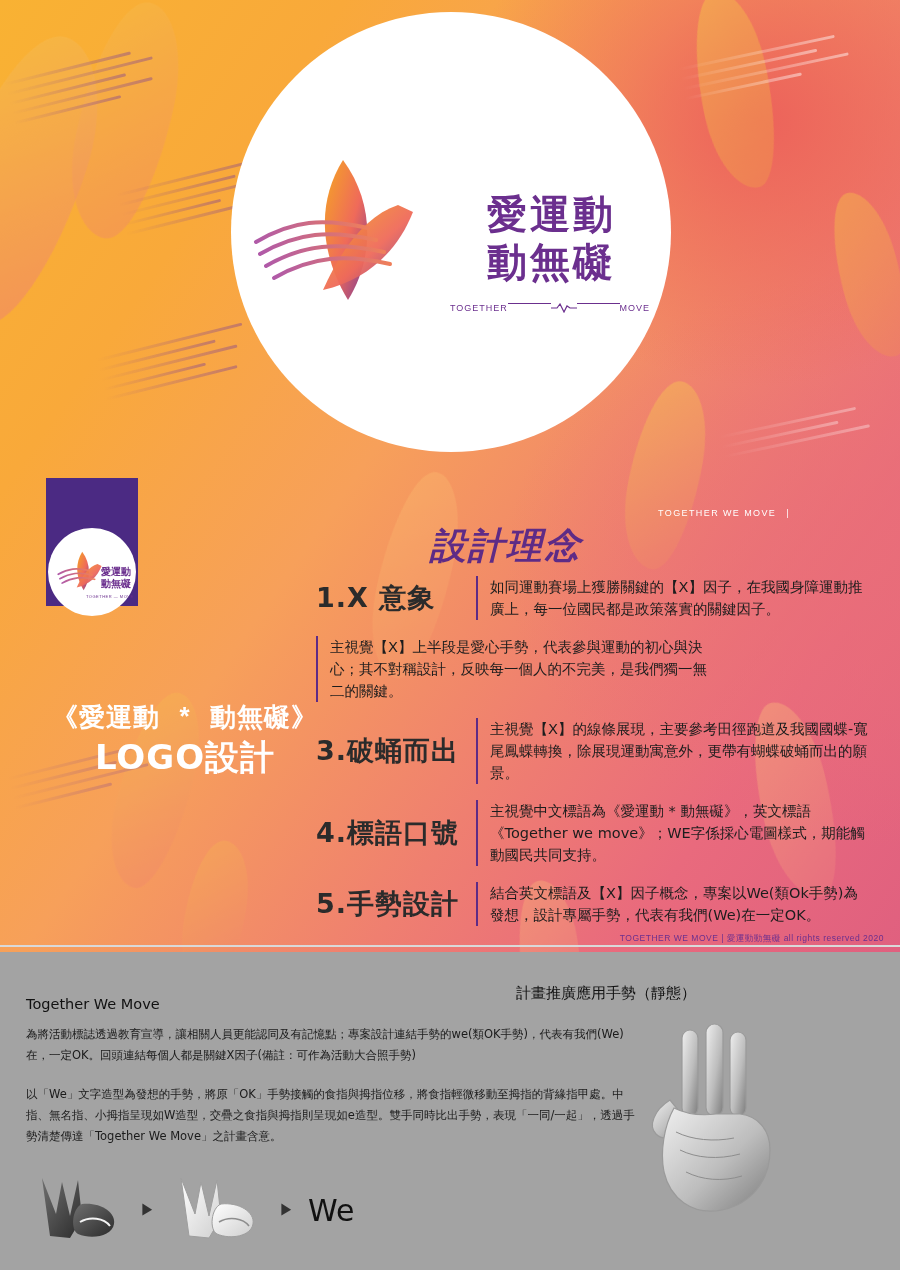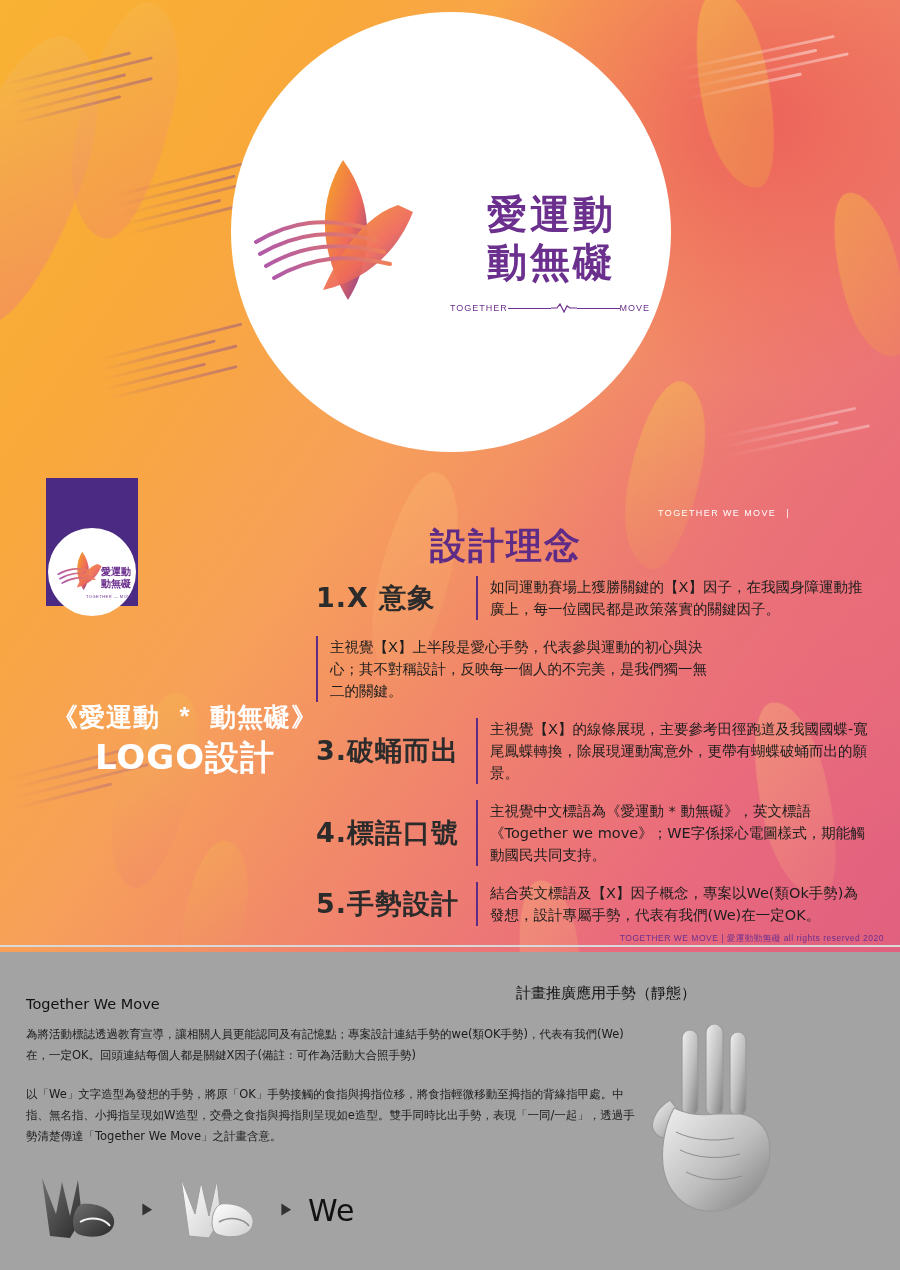--- a/index.html
+++ b/index.html
@@ -34,21 +34,21 @@
     background:#ffffff;box-shadow:0 0 0 0 rgba(0,0,0,0);
   }
   .logo-mark{position:absolute;left:248px;top:150px;width:210px;height:160px;}
   .logo-zh{
     position:absolute;left:487px;top:190px;
     color:#6b2f8e;font-weight:bold;font-size:40px;line-height:48px;letter-spacing:3px;
     font-family:"DejaVu Sans", sans-serif;
   }
   .logo-sub{
     position:absolute;left:450px;top:303px;width:200px;color:#6b2f8e;font-size:9px;letter-spacing:1px;
-    display:flex;align-items:center;gap:0;
+    display:flex;gap:0;
   }
   .logo-sub .line{flex:1;height:1px;background:#6b2f8e;}
 
   
   .mini-card{position:absolute;left:46px;top:478px;width:92px;height:128px;background:#4b2a83;}
   .mini-circle{position:absolute;left:48px;top:528px;width:88px;height:88px;border-radius:50%;background:#fff;}
   .mini-logo-text{position:absolute;left:101px;top:566px;color:#6b2f8e;font-size:10px;font-weight:bold;line-height:12px;font-family:"DejaVu Sans", sans-serif;}
   .mini-sub{position:absolute;left:86px;top:594px;font-size:4px;color:#6b2f8e;letter-spacing:.5px;}
 
   .slogan{
@@ -58,21 +58,21 @@
   .slogan .l1{font-size:26px;font-weight:bold;letter-spacing:1px;font-family:Liberation Mono, monospace;}
   .slogan .l2{font-size:34px;font-weight:bold;letter-spacing:1px;}
 
   .tagline-small{
     position:absolute;right:110px;top:508px;font-size:9px;color:#fff;letter-spacing:1.4px;
   }
   .tagline-small span.bar{margin-left:10px;}
 
   .section-title{
     position:absolute;left:430px;top:522px;font-size:36px;font-weight:bold;color:#5e2b86;
-    font-family:"DejaVu Sans", sans-serif;letter-spacing:2px;
+    font-family:"DejaVu Sans", sans-serif;letter-spacing:2px;font-style:italic;
   }
 
   .concept-list{position:absolute;left:316px;top:576px;width:560px;}
   .concept-row{display:flex;align-items:center;margin-bottom:16px;}
   .concept-num{
     width:160px;flex:0 0 160px;font-size:27px;font-weight:bold;color:#2b2b2b;
     font-family:"DejaVu Sans", sans-serif;letter-spacing:1px;
   }
   .concept-sep{width:2px;align-self:stretch;background:#5e2b86;margin-right:12px;}
   .concept-text{

